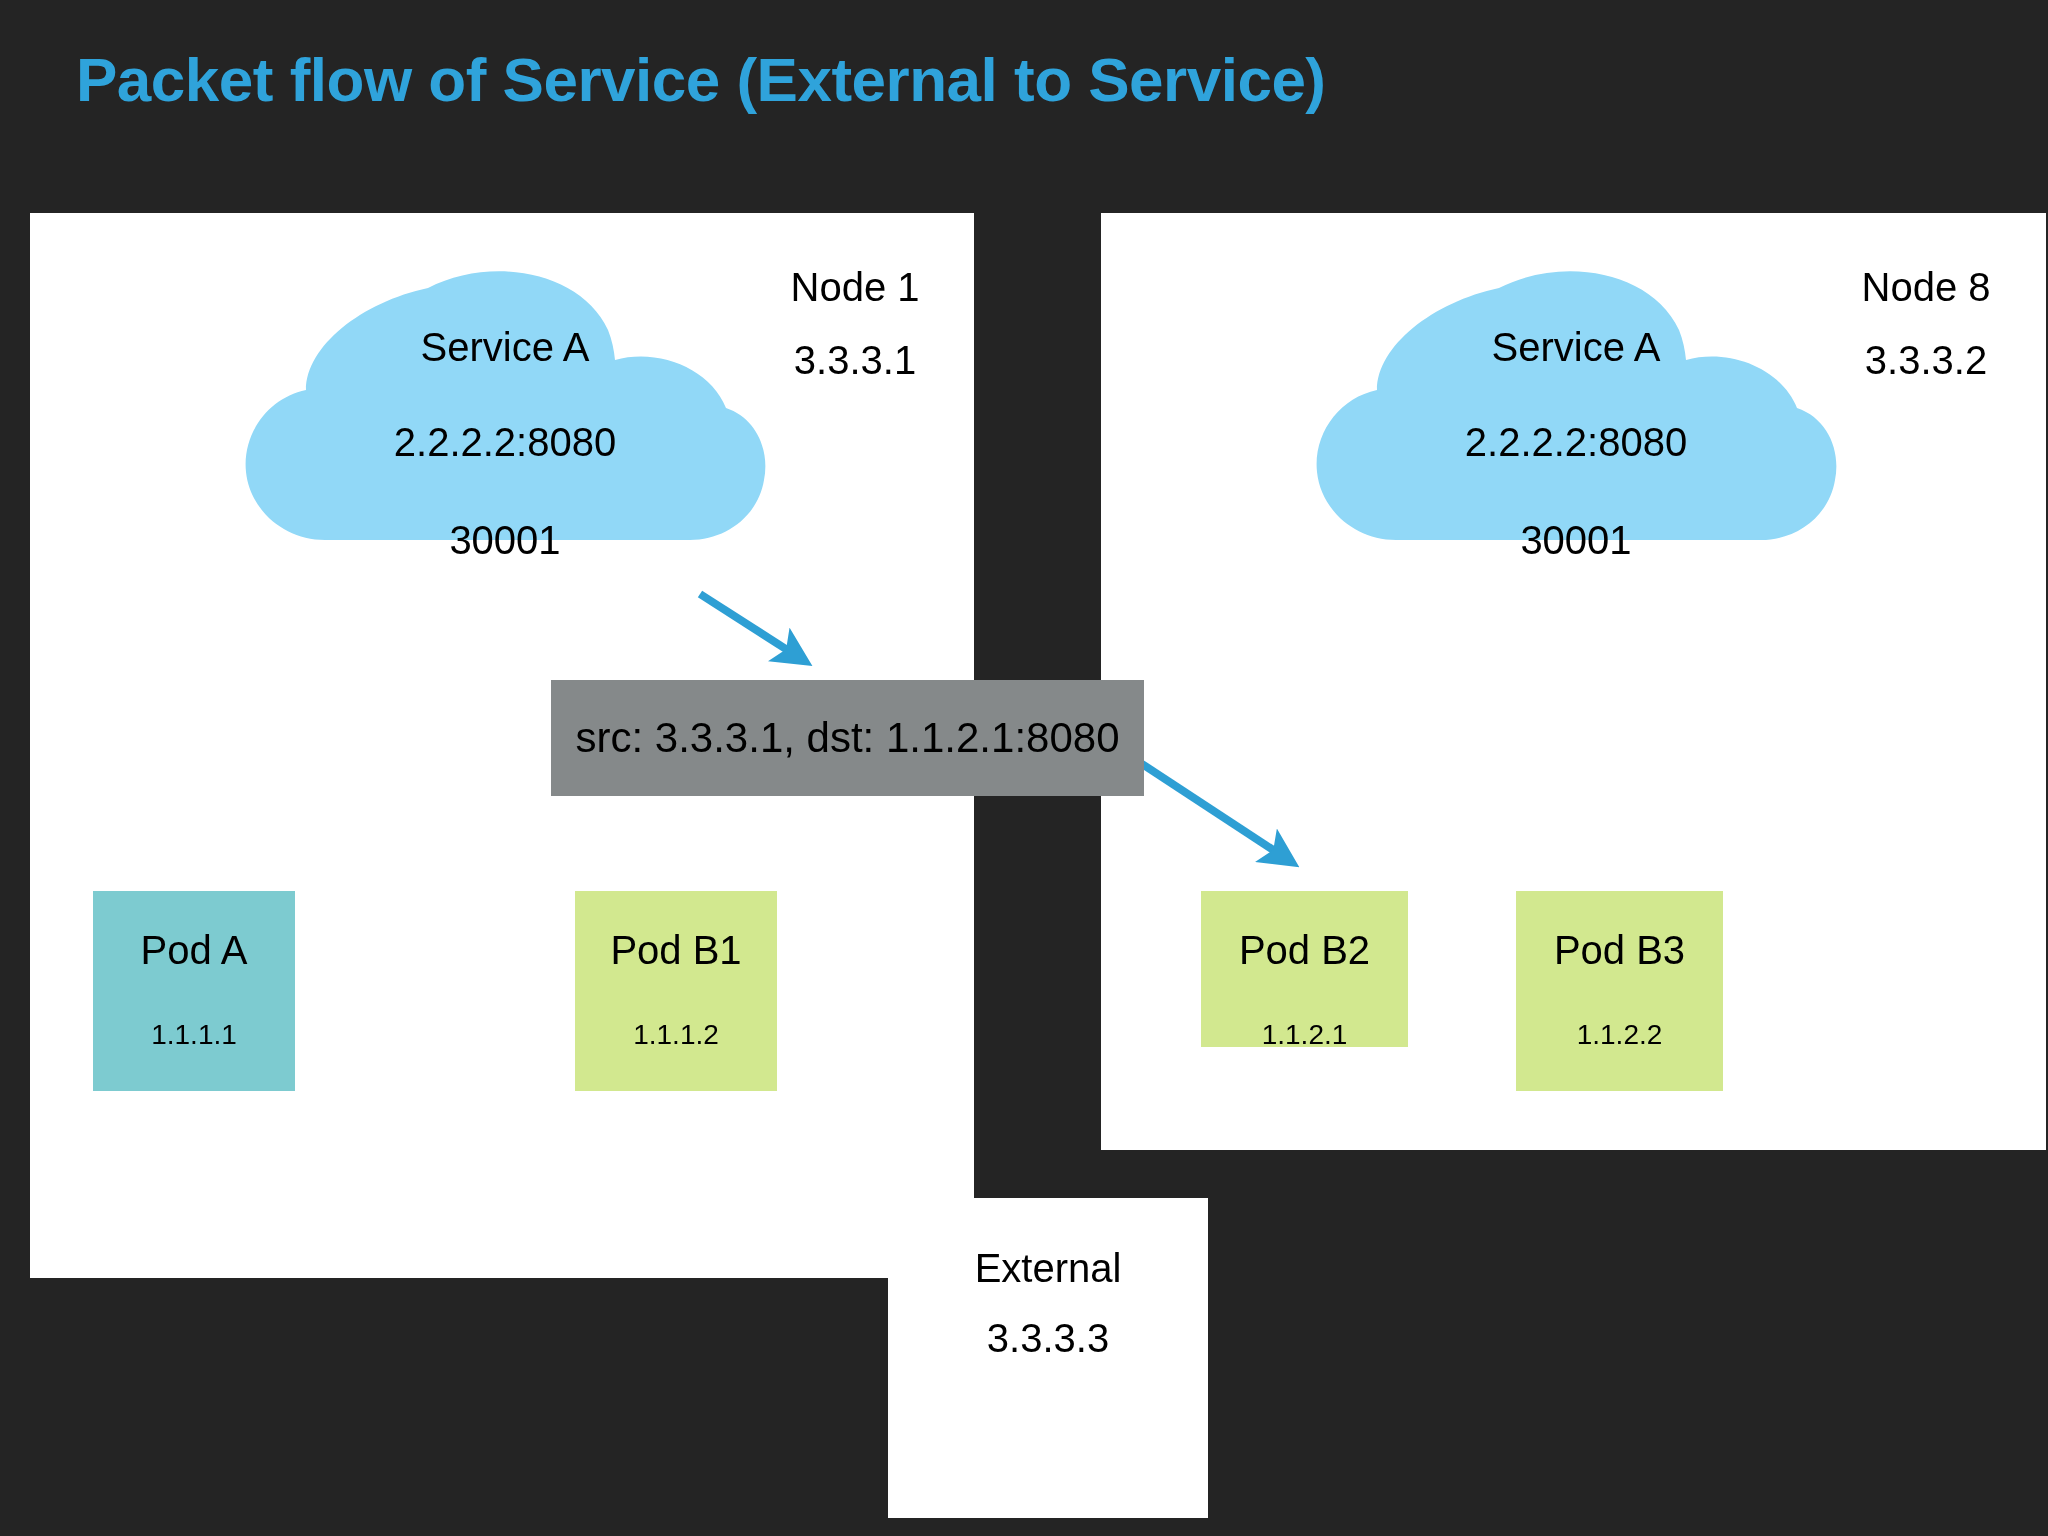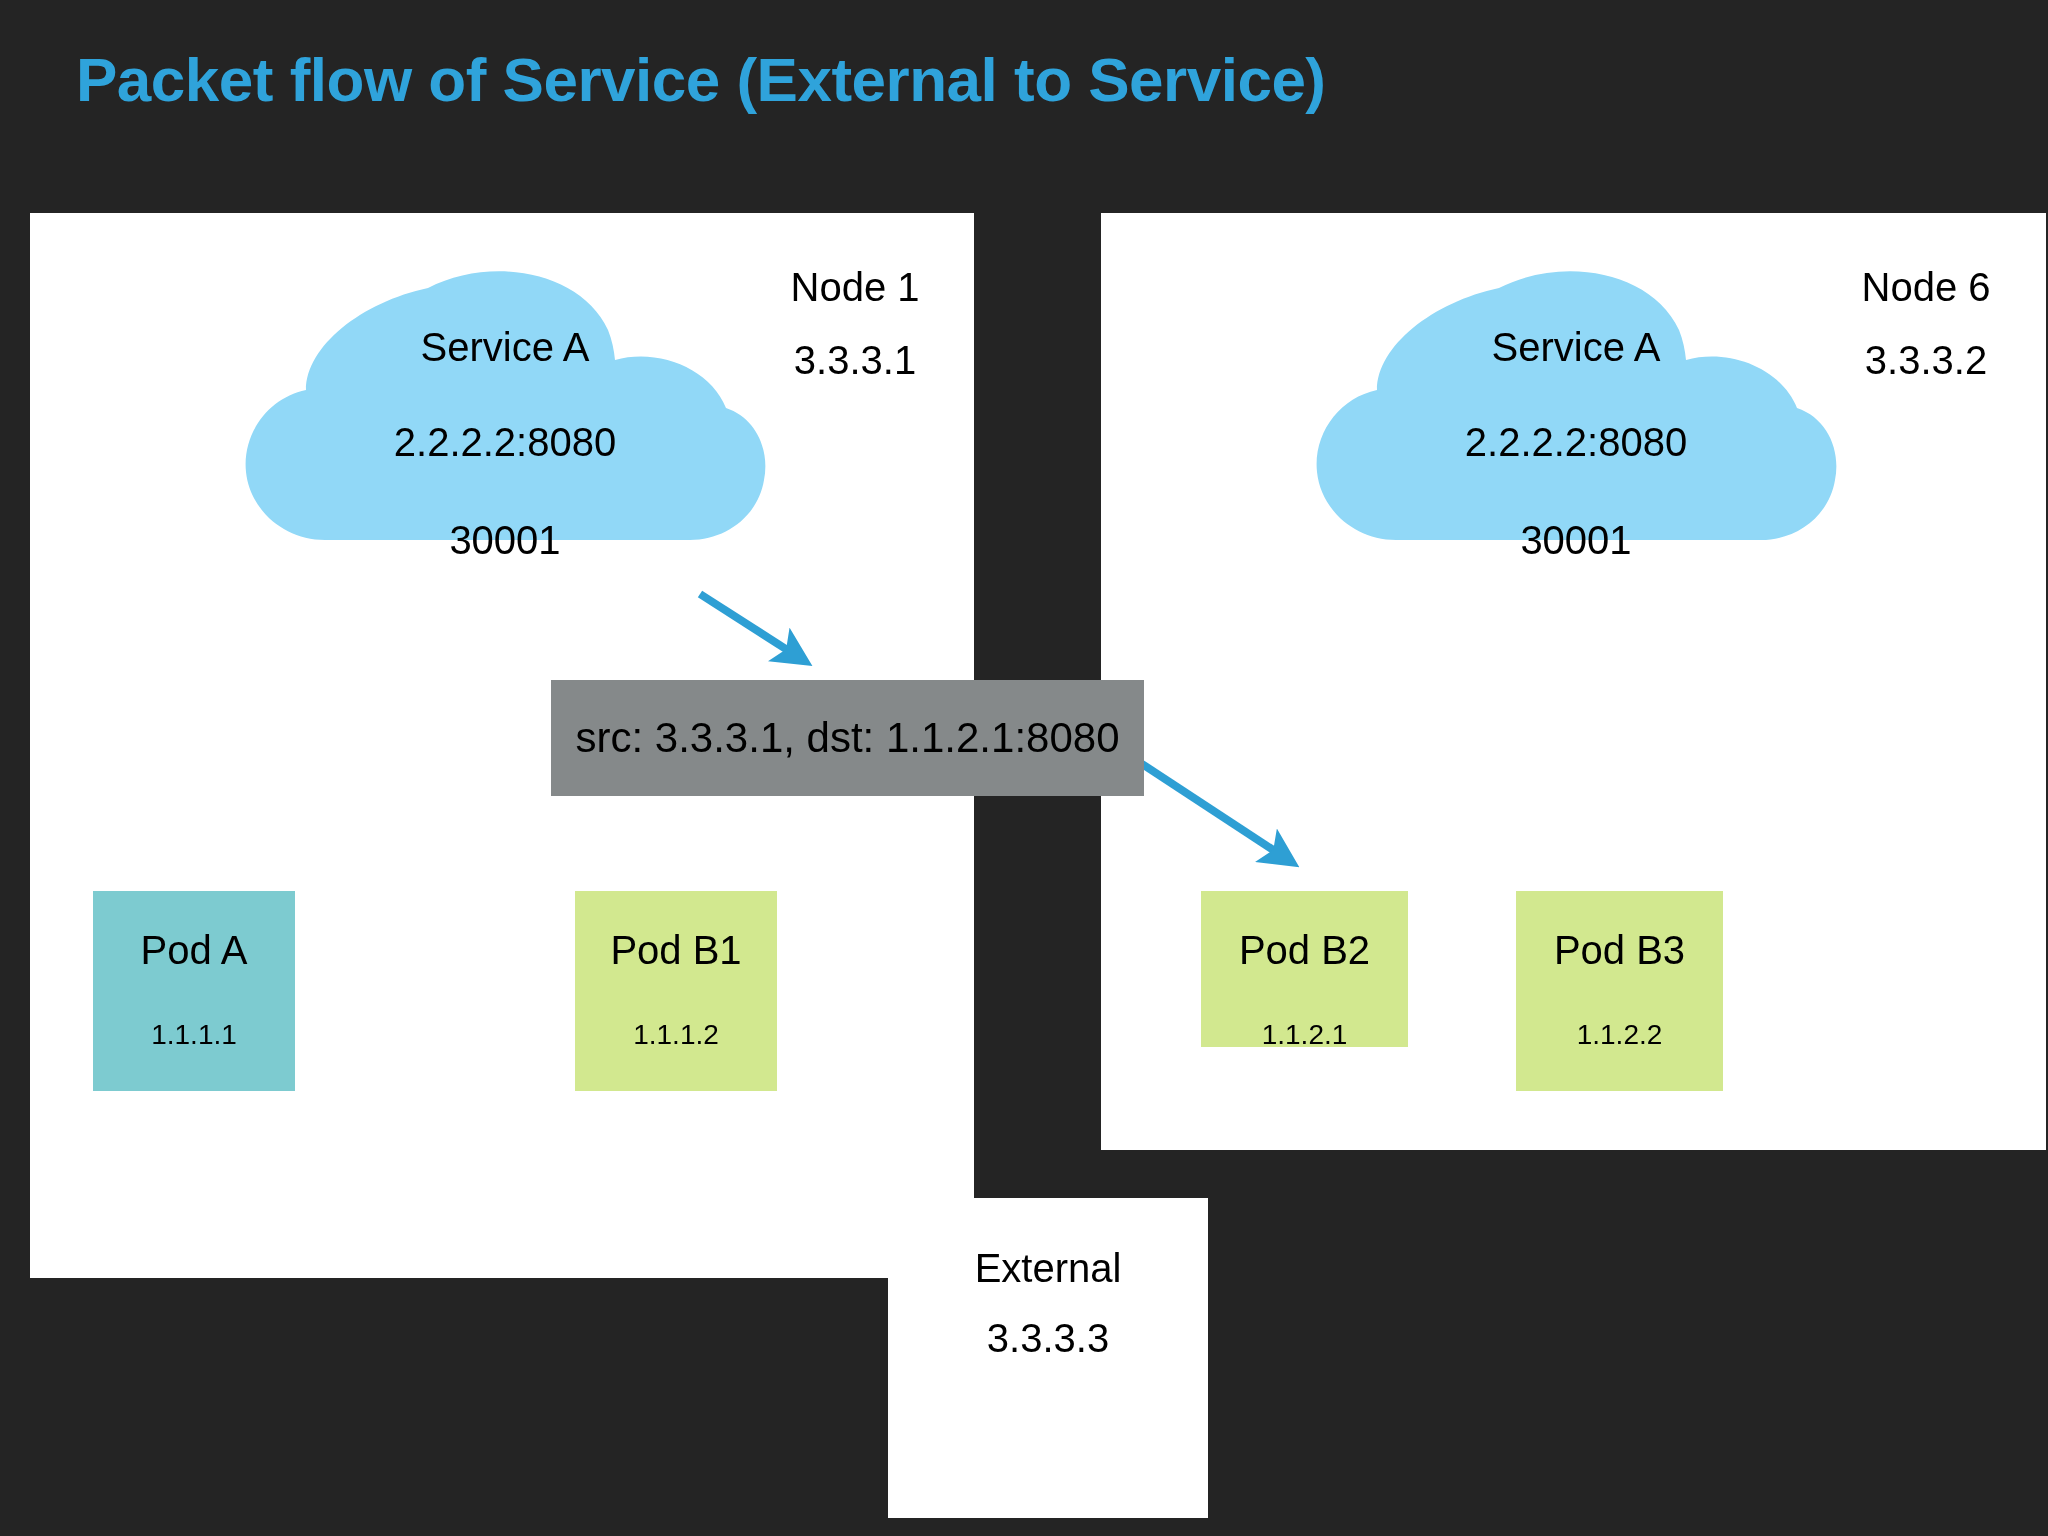--- a/index.html
+++ b/index.html
@@ -195,21 +195,21 @@
 
   <div id="pod-b1" class="pod">
     <div class="pod-name">Pod B1</div>
     <div class="pod-ip">1.1.1.2</div>
   </div>
 
 </div>
 
 <div id="node-panel-2" class="node-panel">
 
-  <div class="node-label node-name">Node 6</div>
+  <div class="node-label node-name">Node 8</div>
   <div class="node-label node-ip">3.3.3.2</div>
 
   <div class="cloud-wrap">
     <svg class="cloud-svg" width="530" height="330" viewBox="0 0 530 330">
       <path fill="#91D8F7" d="
         M 188 20
         C 250 -12, 340 2, 368 62
         C 372 72, 374 82, 375 92
         C 418 80, 470 100, 486 140
         C 516 150, 530 182, 524 212

